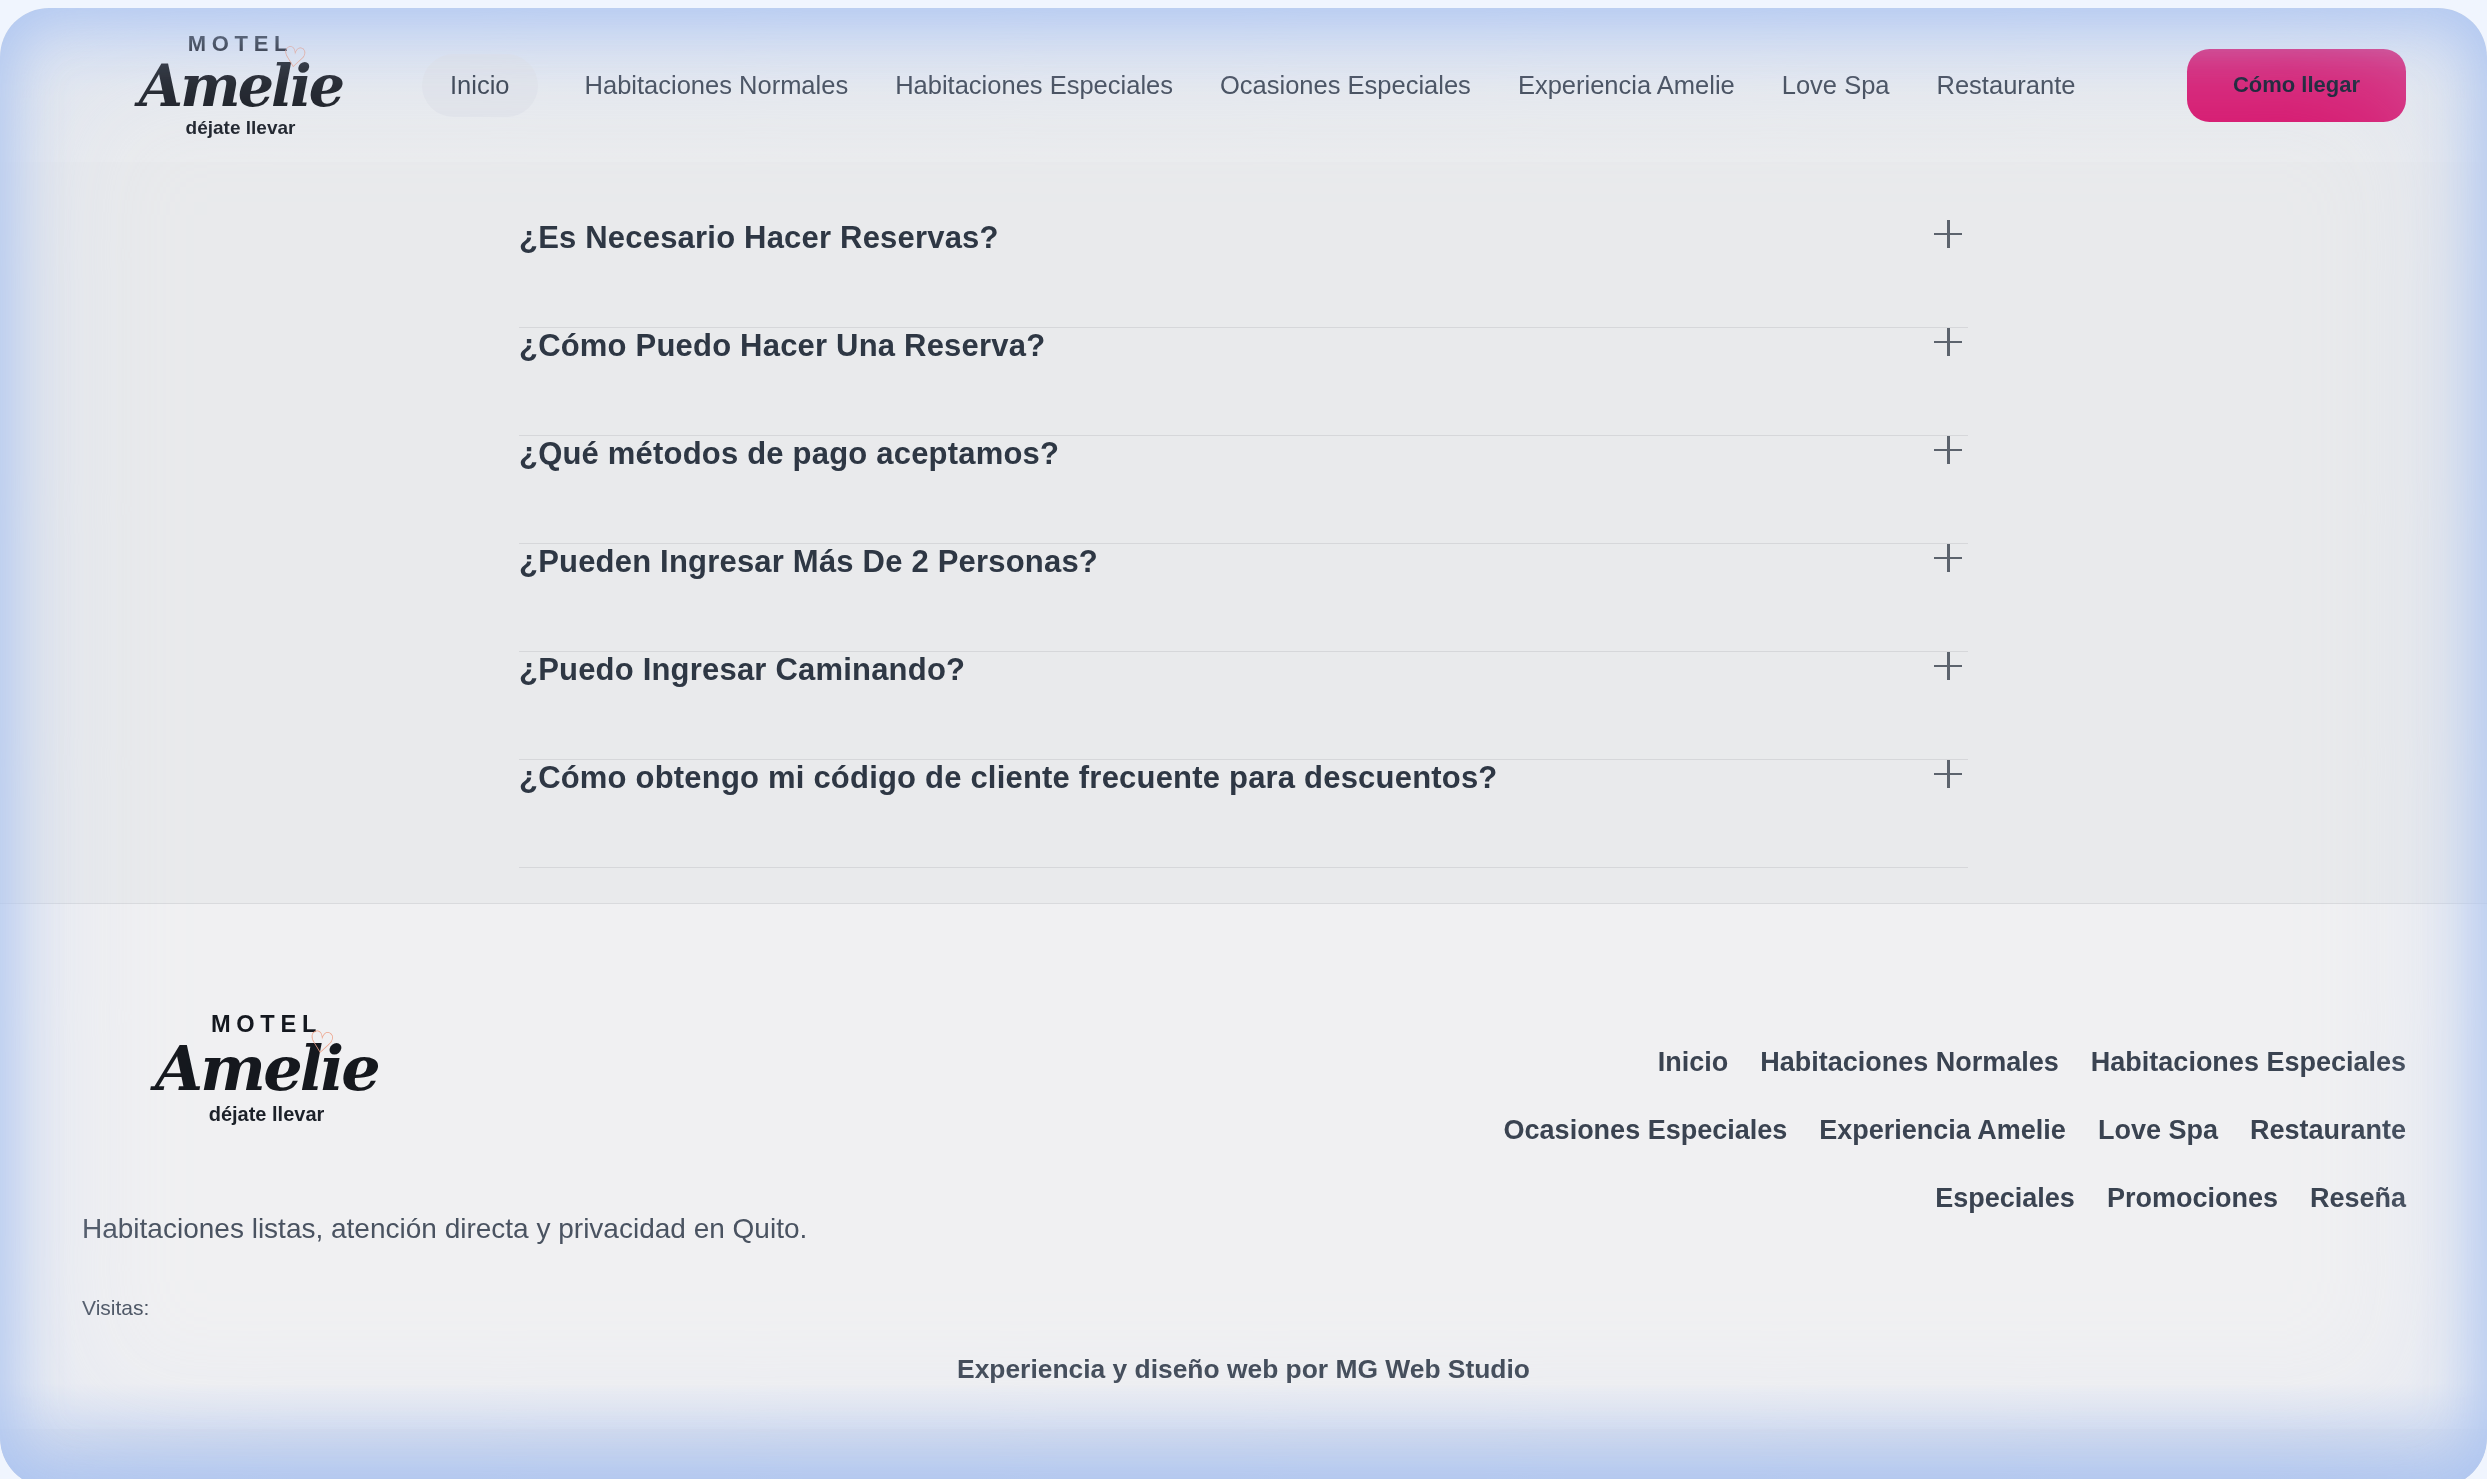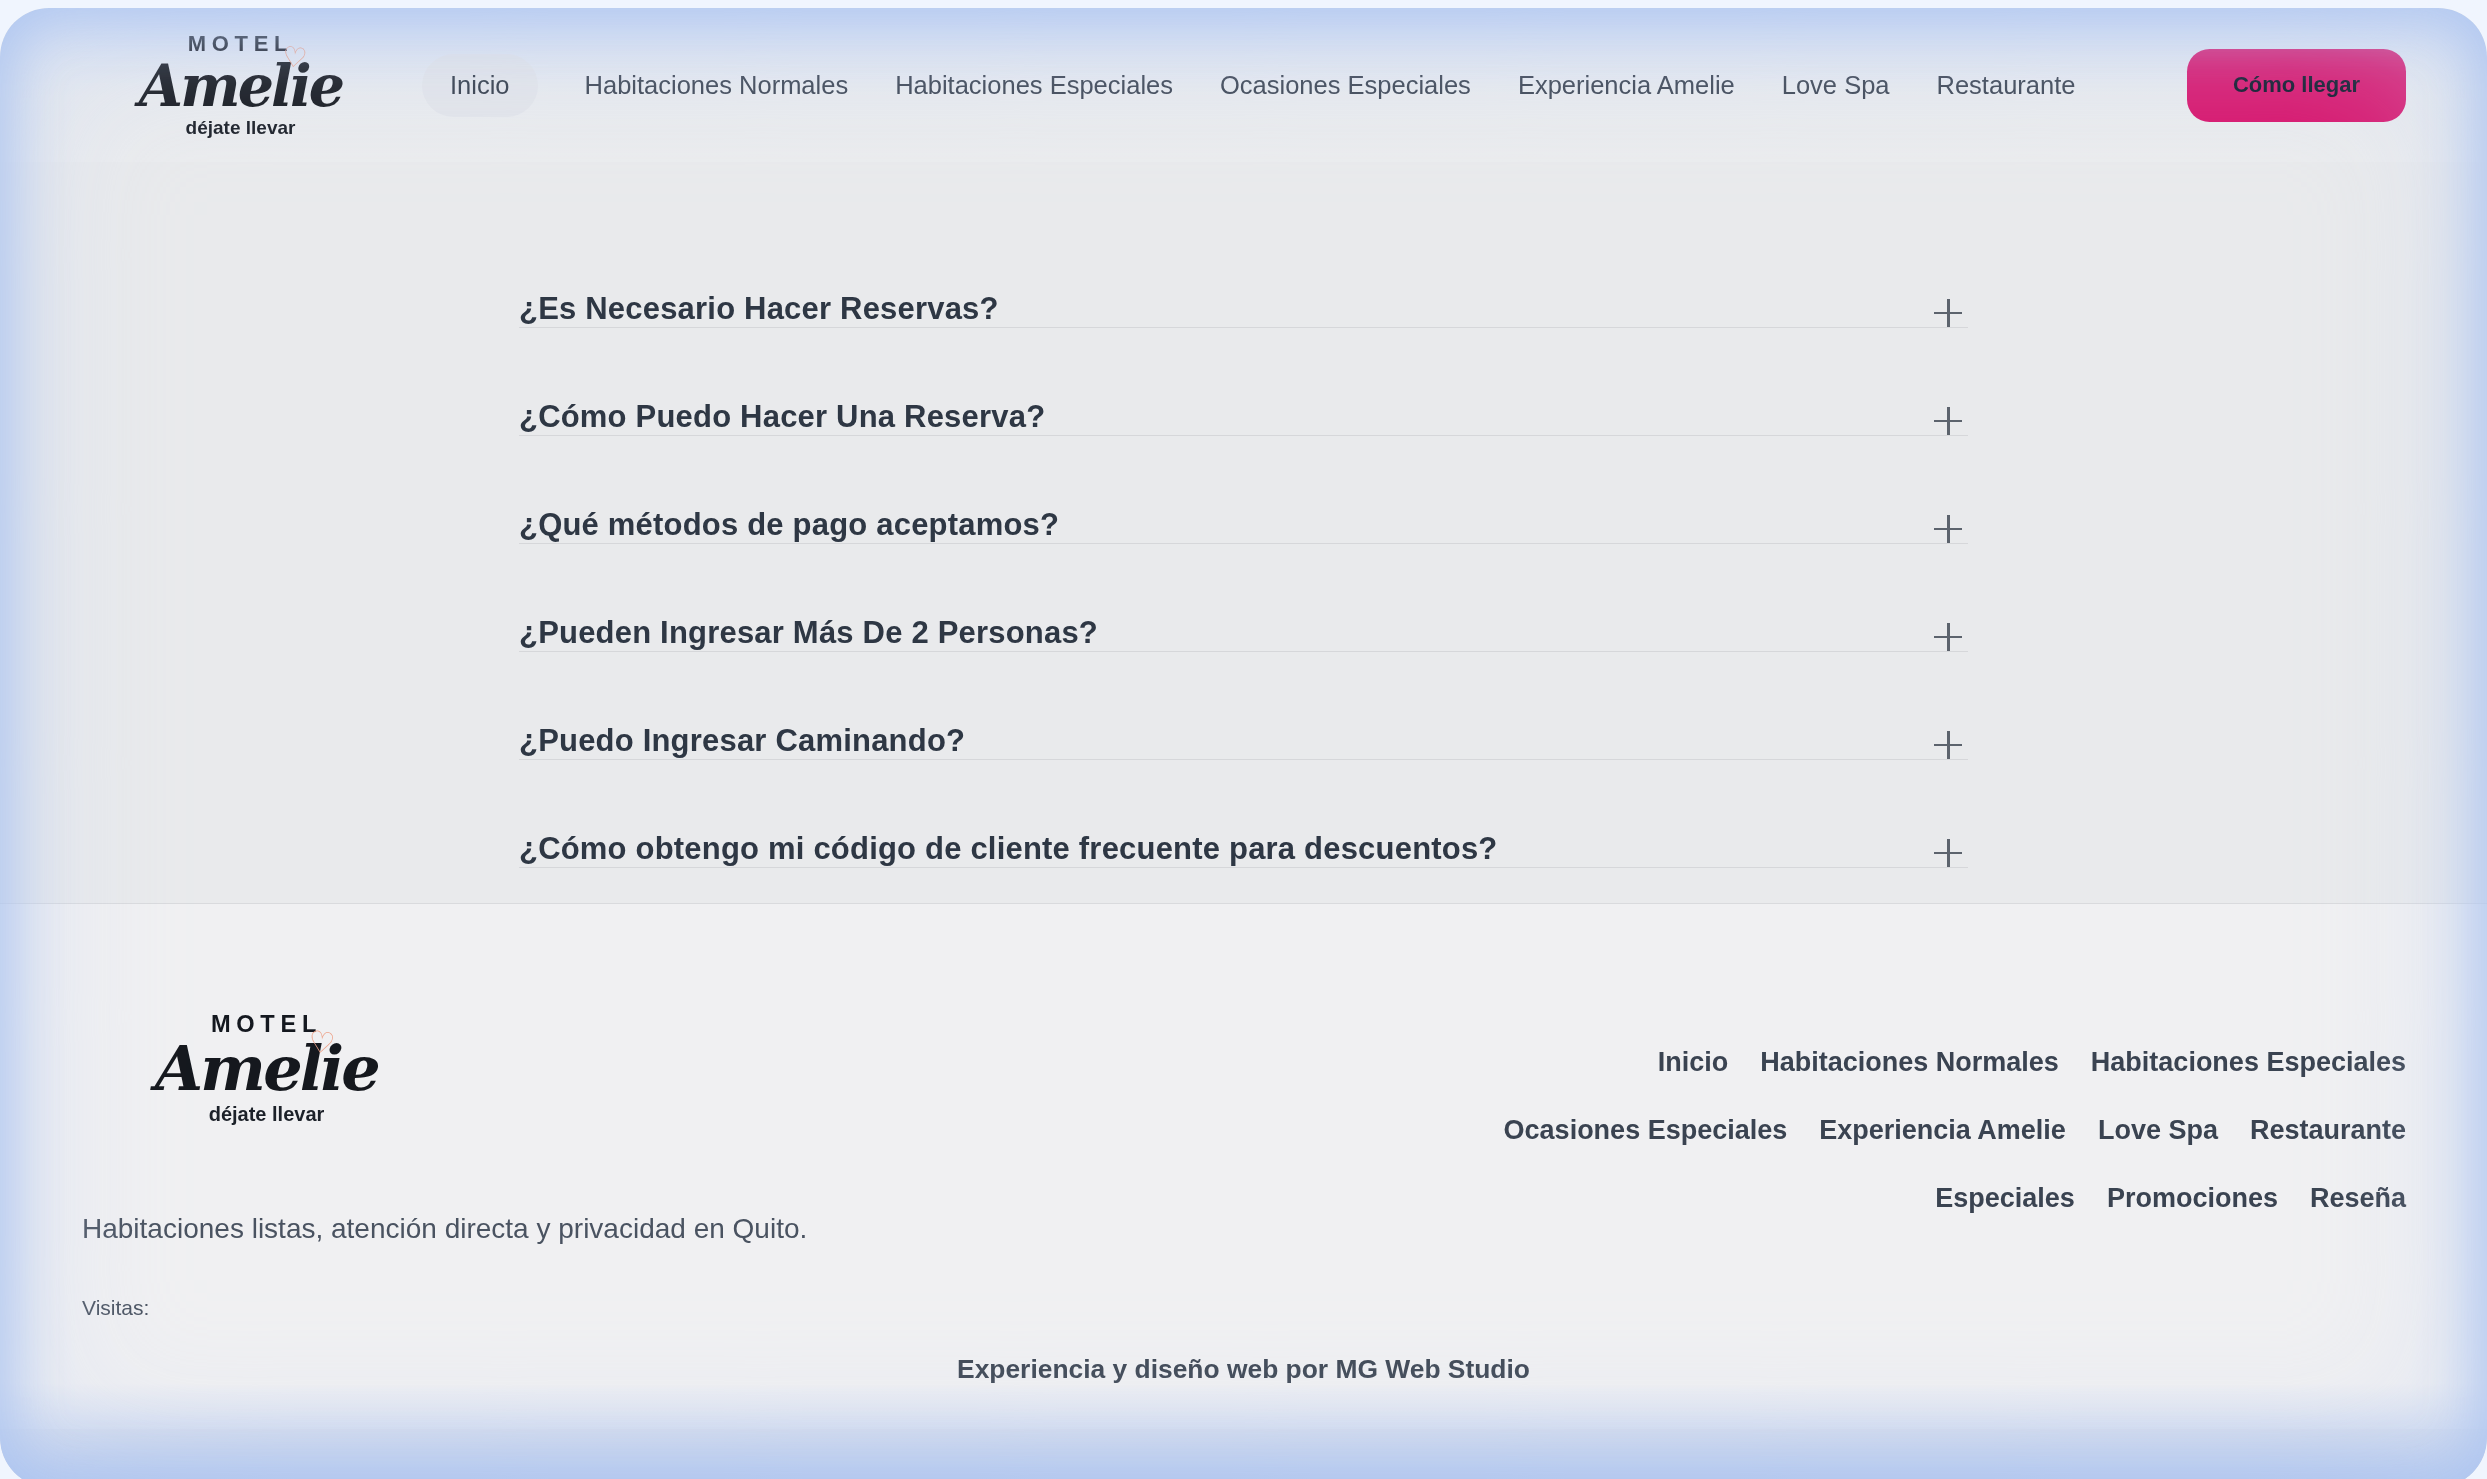--- a/index.html
+++ b/index.html
@@ -135,21 +135,21 @@
     height: 741px;
     box-sizing: border-box;
   }
   .faq-list {
     width: 1449px;
     margin: 0 auto;
   }
   .faq-row {
     height: 107px;
     display: flex;
-    align-items: flex-end;
+    align-items: flex-start;
     justify-content: space-between;
     border-bottom: 0.9px solid #d6d7da;
     cursor: pointer;
   }
   .faq-q {
     font-size: 31px;
     font-weight: bold;
     color: #2e3744;
     letter-spacing: 0.2px;
   }

